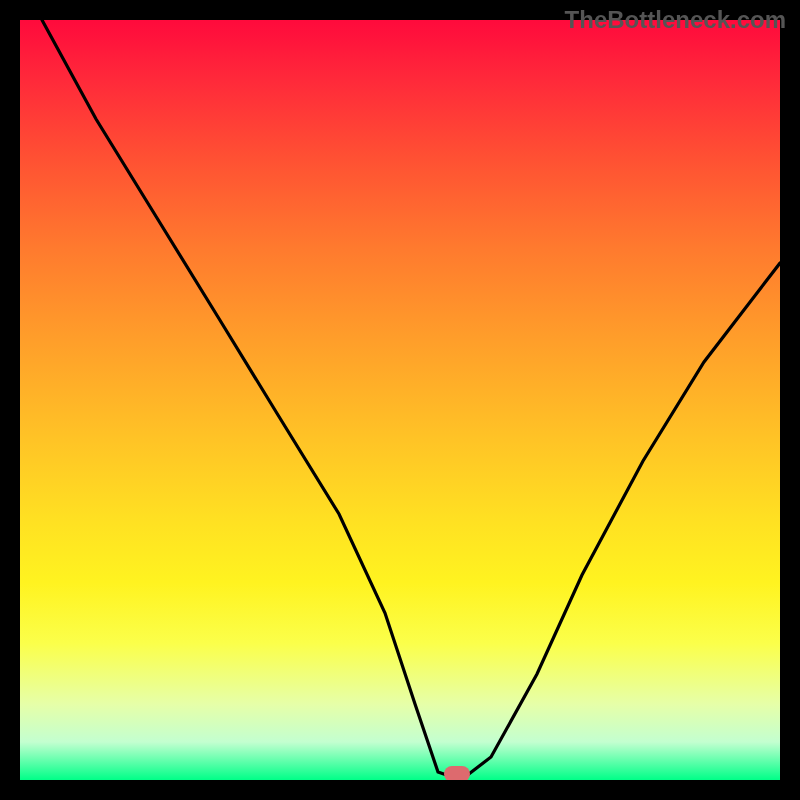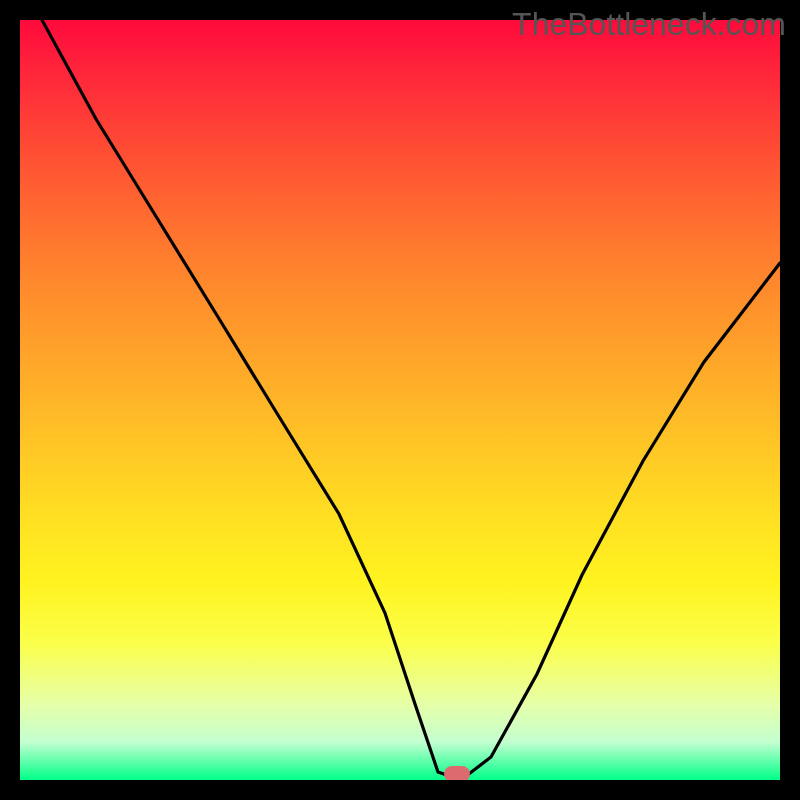--- a/index.html
+++ b/index.html
@@ -9,22 +9,22 @@
     height: 800px;
     background: #000;
     position: relative;
     font-family: Arial, sans-serif;
   }
   .watermark {
     position: absolute;
     top: 6px;
     right: 14px;
     color: #555;
-    font-size: 32px;
-    font-weight: normal;
+    font-size: 24px;
+    font-weight: bold;
     z-index: 10;
     margin-left: 15px;
   }
   .plot-area {
     position: absolute;
     left: 20px;
     top: 20px;
     width: 760px;
     height: 760px;
     overflow: hidden;

